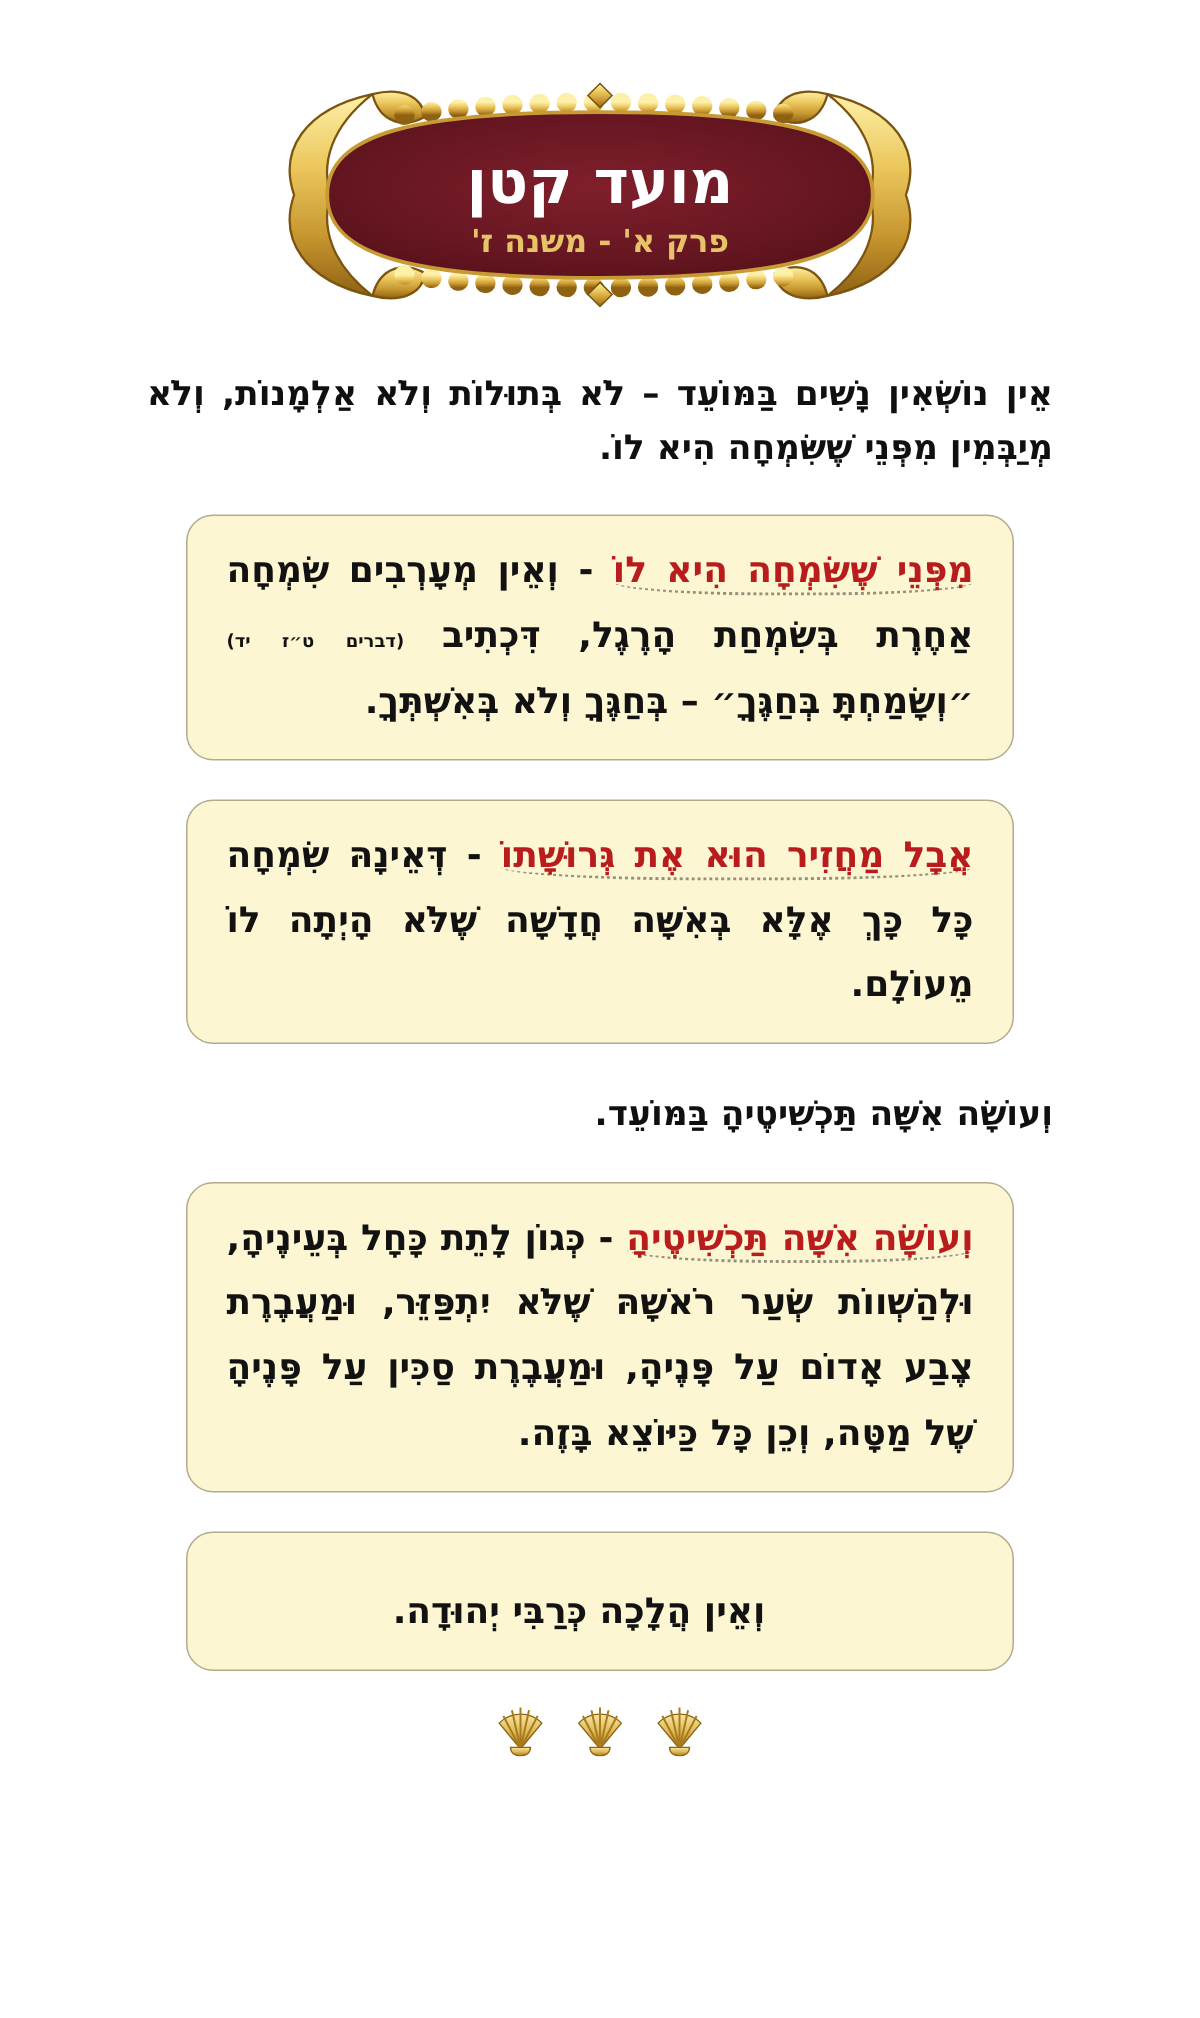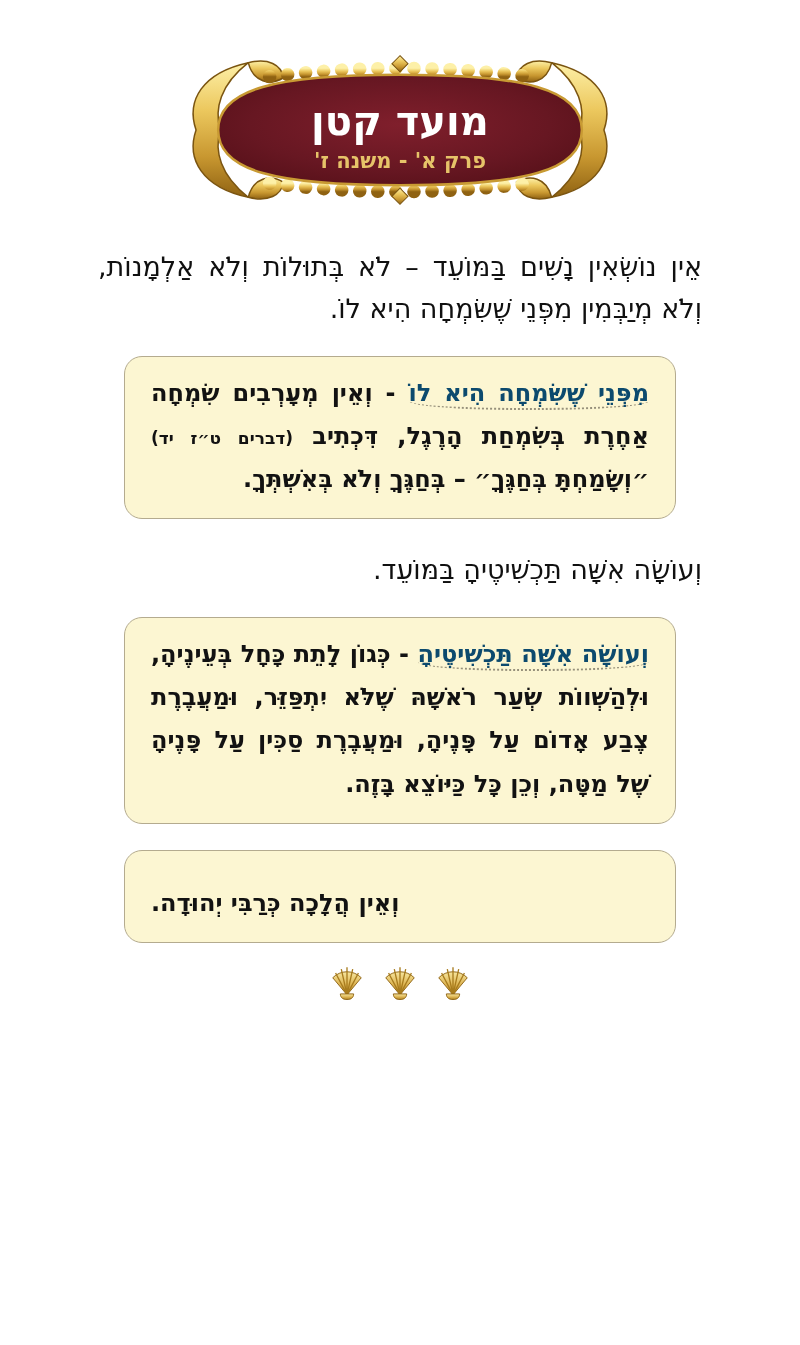--- a/index.html
+++ b/index.html
@@ -8,45 +8,45 @@
     font-family: "DejaVu Sans", sans-serif;
   }
   .page { width: 800px; height: 1345px; direction: rtl; margin-left: 36px; }
 
   .banner-wrap { padding-top: 54px; display: flex; justify-content: center; }
   svg.banner { width: 432px; height: 152px; display: block; }
   .banner-title { font-family: "DejaVu Sans", sans-serif; font-weight: 700; }
 
   section.sec { display: block; }
   .mishnah {
-    font-size: 27px; font-weight: 400; color: #101010;
+    font-size: 23px; font-weight: 700; color: #101010;
     line-height: 1.55; text-align: justify;
     margin: 30px 98px 0 98px;
   }
   section.sec:first-of-type .mishnah { margin-top: 40px; }
 
   .box {
     background: #fcf6d2;
     border: 1px solid #b4ab8f;
     border-radius: 18px;
     margin: 26px 124px 0 124px;
     padding: 15px 26px 17px 26px;
   }
   .commentary {
     margin: 0; font-size: 24px; font-weight: 700; color: #121212;
     line-height: 1.8; text-align: justify;
   }
   .lead {
-    color: #0c4a6e;
+    color: #b91c1c;
     border-bottom: 2px dotted #96907b;
     border-radius: 0 0 45% 45% / 0 0 9px 9px;
     padding-bottom: 1px;
   }
-  .cite { font-size: 17px; font-weight: 700; white-space: nowrap; }
-  .commentary.second { margin-top: 16px; text-align: left; padding-right: 28px; }
+  .cite { font-size: 12px; font-weight: 700; white-space: nowrap; }
+  .commentary.second { margin-top: 16px; text-align: center; padding-right: 28px; }
 
   .footer { display: flex; justify-content: center; gap: 15px; margin-top: 22px; }
   svg.shell { width: 38px; height: 35px; display: block; }
 </style>
 </head>
 <body>
 
 <svg width="0" height="0" style="position:absolute" aria-hidden="true">
   <defs>
     <linearGradient id="goldGrad" x1="0" y1="0" x2="0" y2="1">
@@ -94,20 +94,23 @@
   </div>
 
   <section class="sec">
     <p class="mishnah">אֵין נוֹשְׂאִין נָשִׁים בַּמּוֹעֵד – לֹא בְּתוּלוֹת וְלֹא אַלְמָנוֹת, וְלֹא מְיַבְּמִין מִפְּנֵי שֶׁשִּׂמְחָה הִיא לוֹ.</p>
     <div class="box">
       <p class="commentary"><span class="lead">מִפְּנֵי שֶׁשִּׂמְחָה הִיא לוֹ</span><span> - וְאֵין מְעָרְבִים שִׂמְחָה אַחֶרֶת בְּשִׂמְחַת הָרֶגֶל, דִּכְתִיב </span><span class="cite">(דברים ט״ז יד)</span><span> ״וְשָׂמַחְתָּ בְּחַגֶּךָ״ – בְּחַגֶּךָ וְלֹא בְּאִשְׁתְּךָ.</span></p>
     </div>
   </section>
 
   <section class="sec">
+    <div class="box">
+      <p class="commentary"><span class="lead">אֲבָל מַחֲזִיר הוּא אֶת גְּרוּשָׁתוֹ</span><span> - דְּאֵינָהּ שִׂמְחָה כָּל כָּךְ אֶלָּא בְּאִשָּׁה חֲדָשָׁה שֶׁלֹּא הָיְתָה לוֹ מֵעוֹלָם.</span></p>
+    </div>
   </section>
 
   <section class="sec">
     <p class="mishnah">וְעוֹשָׂה אִשָּׁה תַּכְשִׁיטֶיהָ בַּמּוֹעֵד.</p>
     <div class="box">
       <p class="commentary"><span class="lead">וְעוֹשָׂה אִשָּׁה תַּכְשִׁיטֶיהָ</span><span> - כְּגוֹן לָתֵת כָּחָל בְּעֵינֶיהָ, וּלְהַשְׁווֹת שְׂעַר רֹאשָׁהּ שֶׁלֹּא יִתְפַּזֵּר, וּמַעֲבֶרֶת צֶבַע אָדוֹם עַל פָּנֶיהָ, וּמַעֲבֶרֶת סַכִּין עַל פָּנֶיהָ שֶׁל מַטָּה, וְכֵן כָּל כַּיּוֹצֵא בָּזֶה.</span></p>
     </div>
   </section>
 
   <section class="sec">

